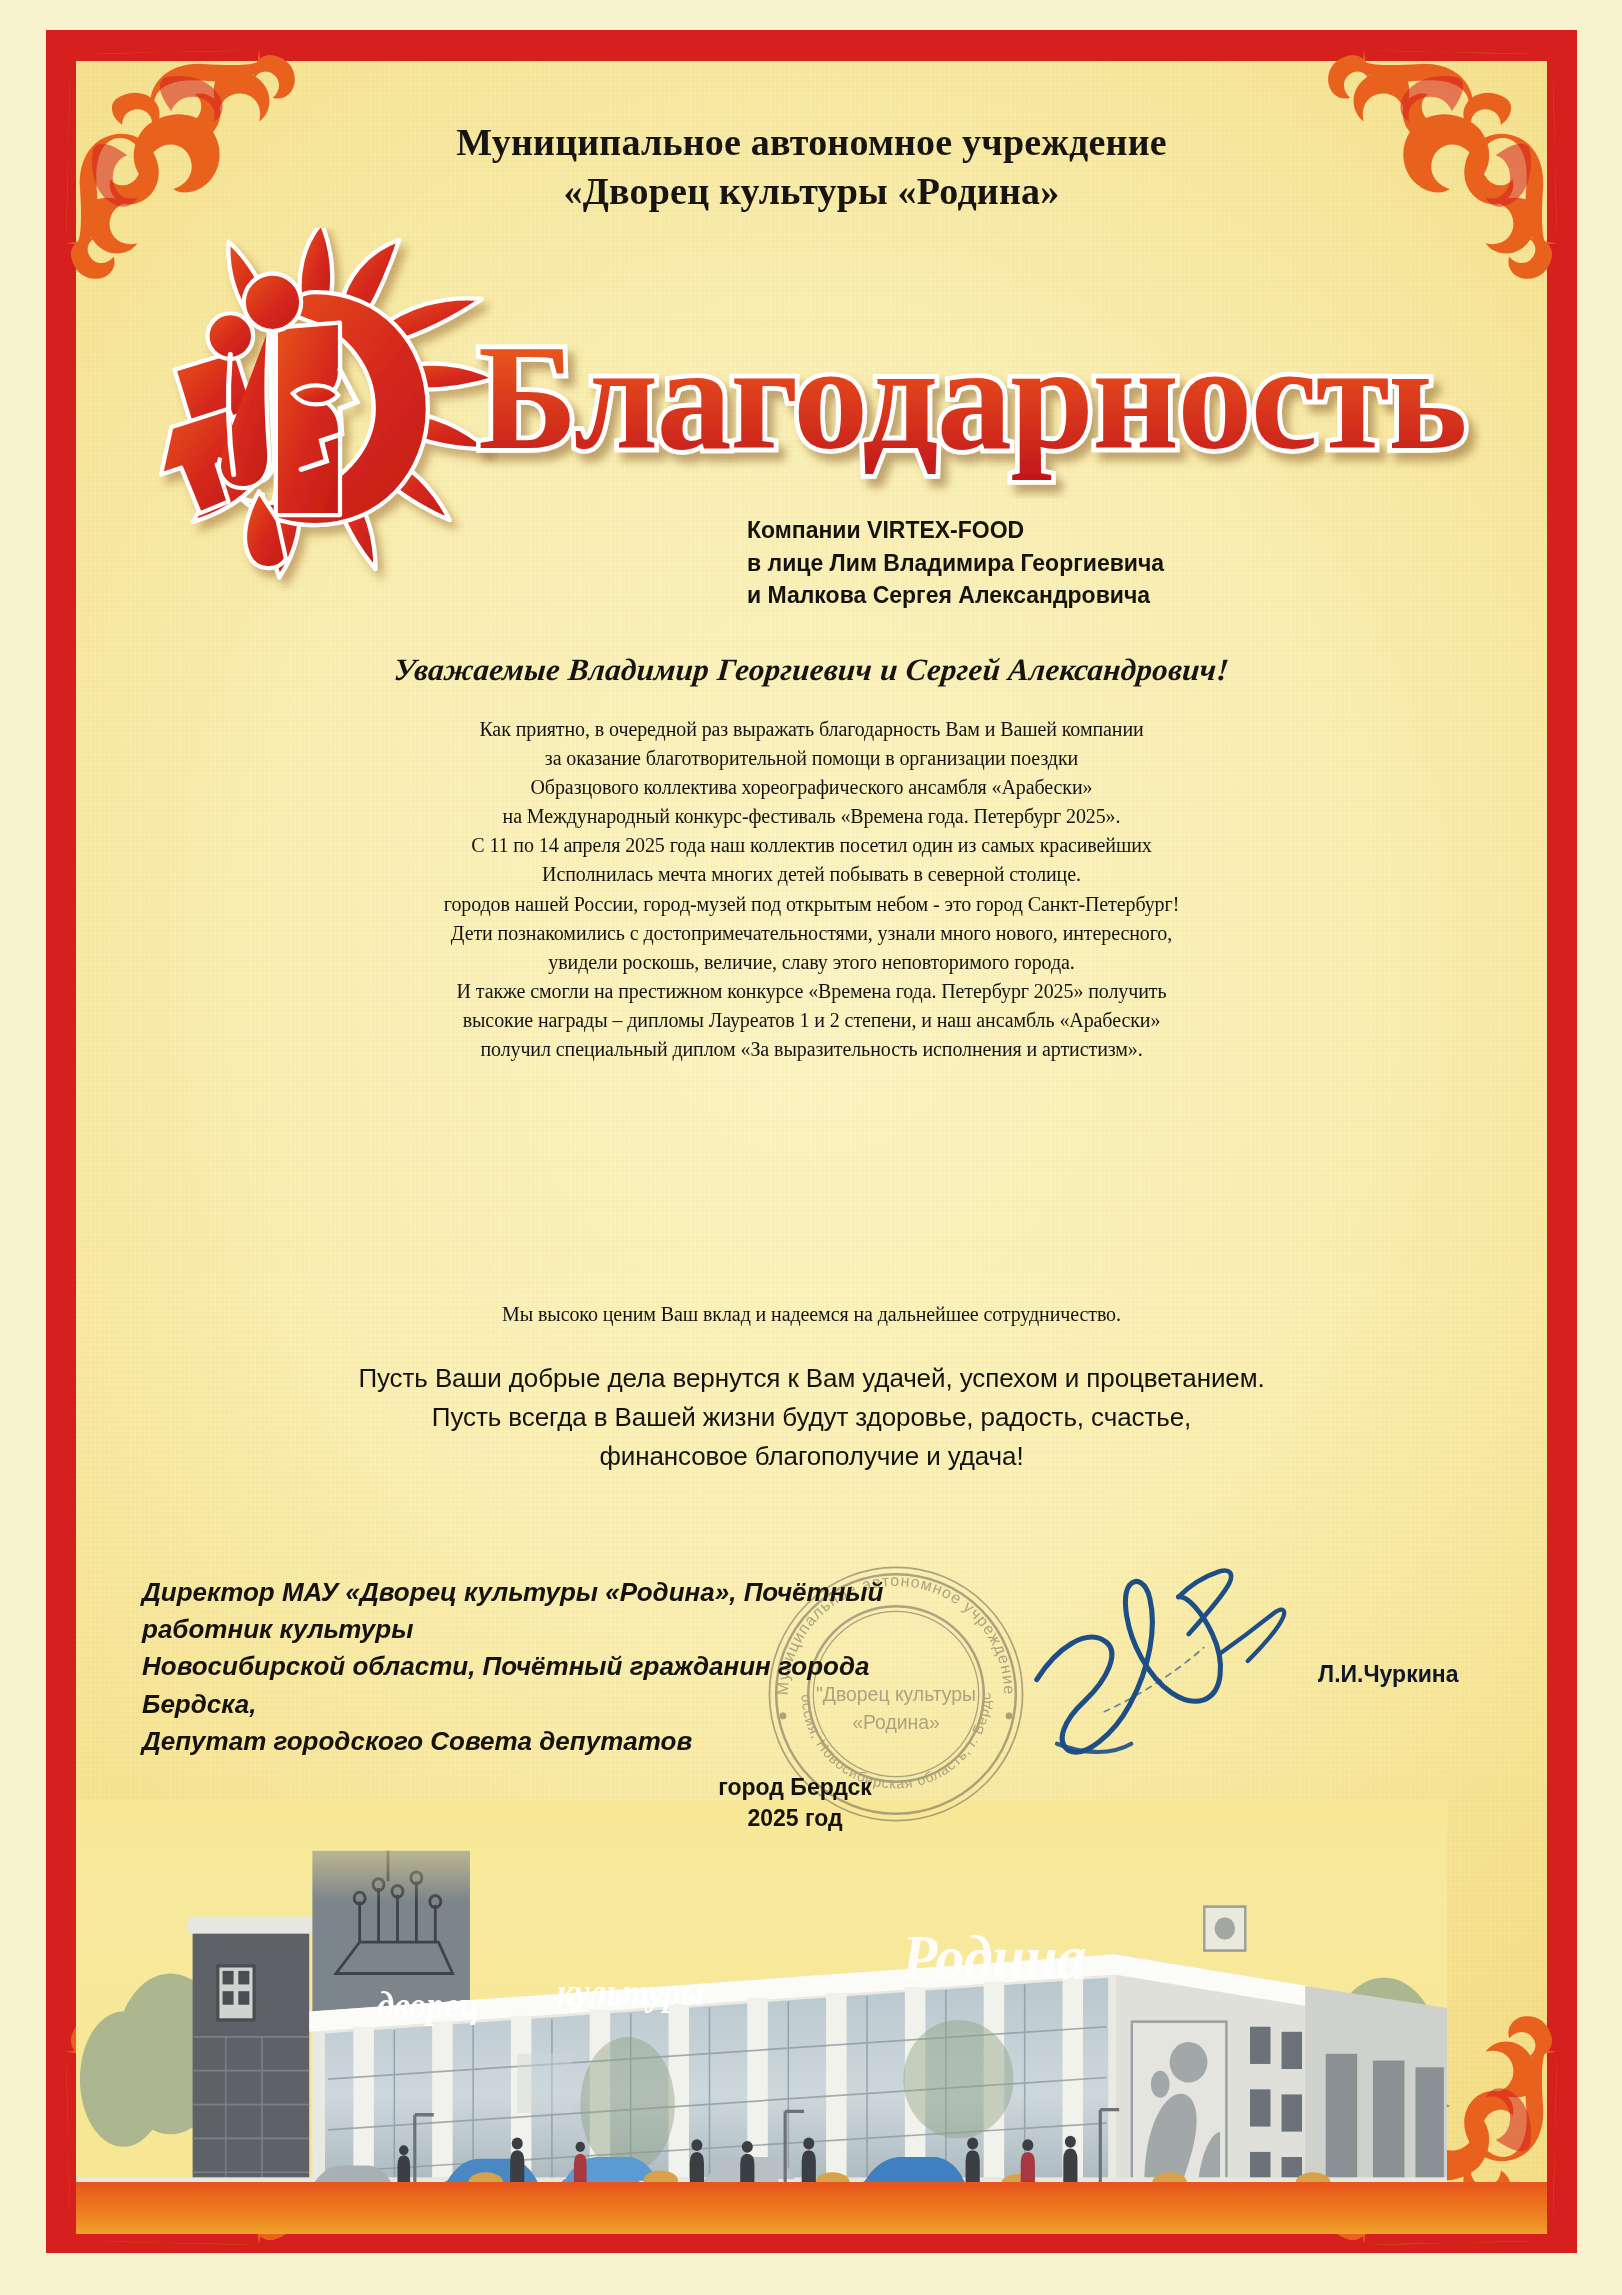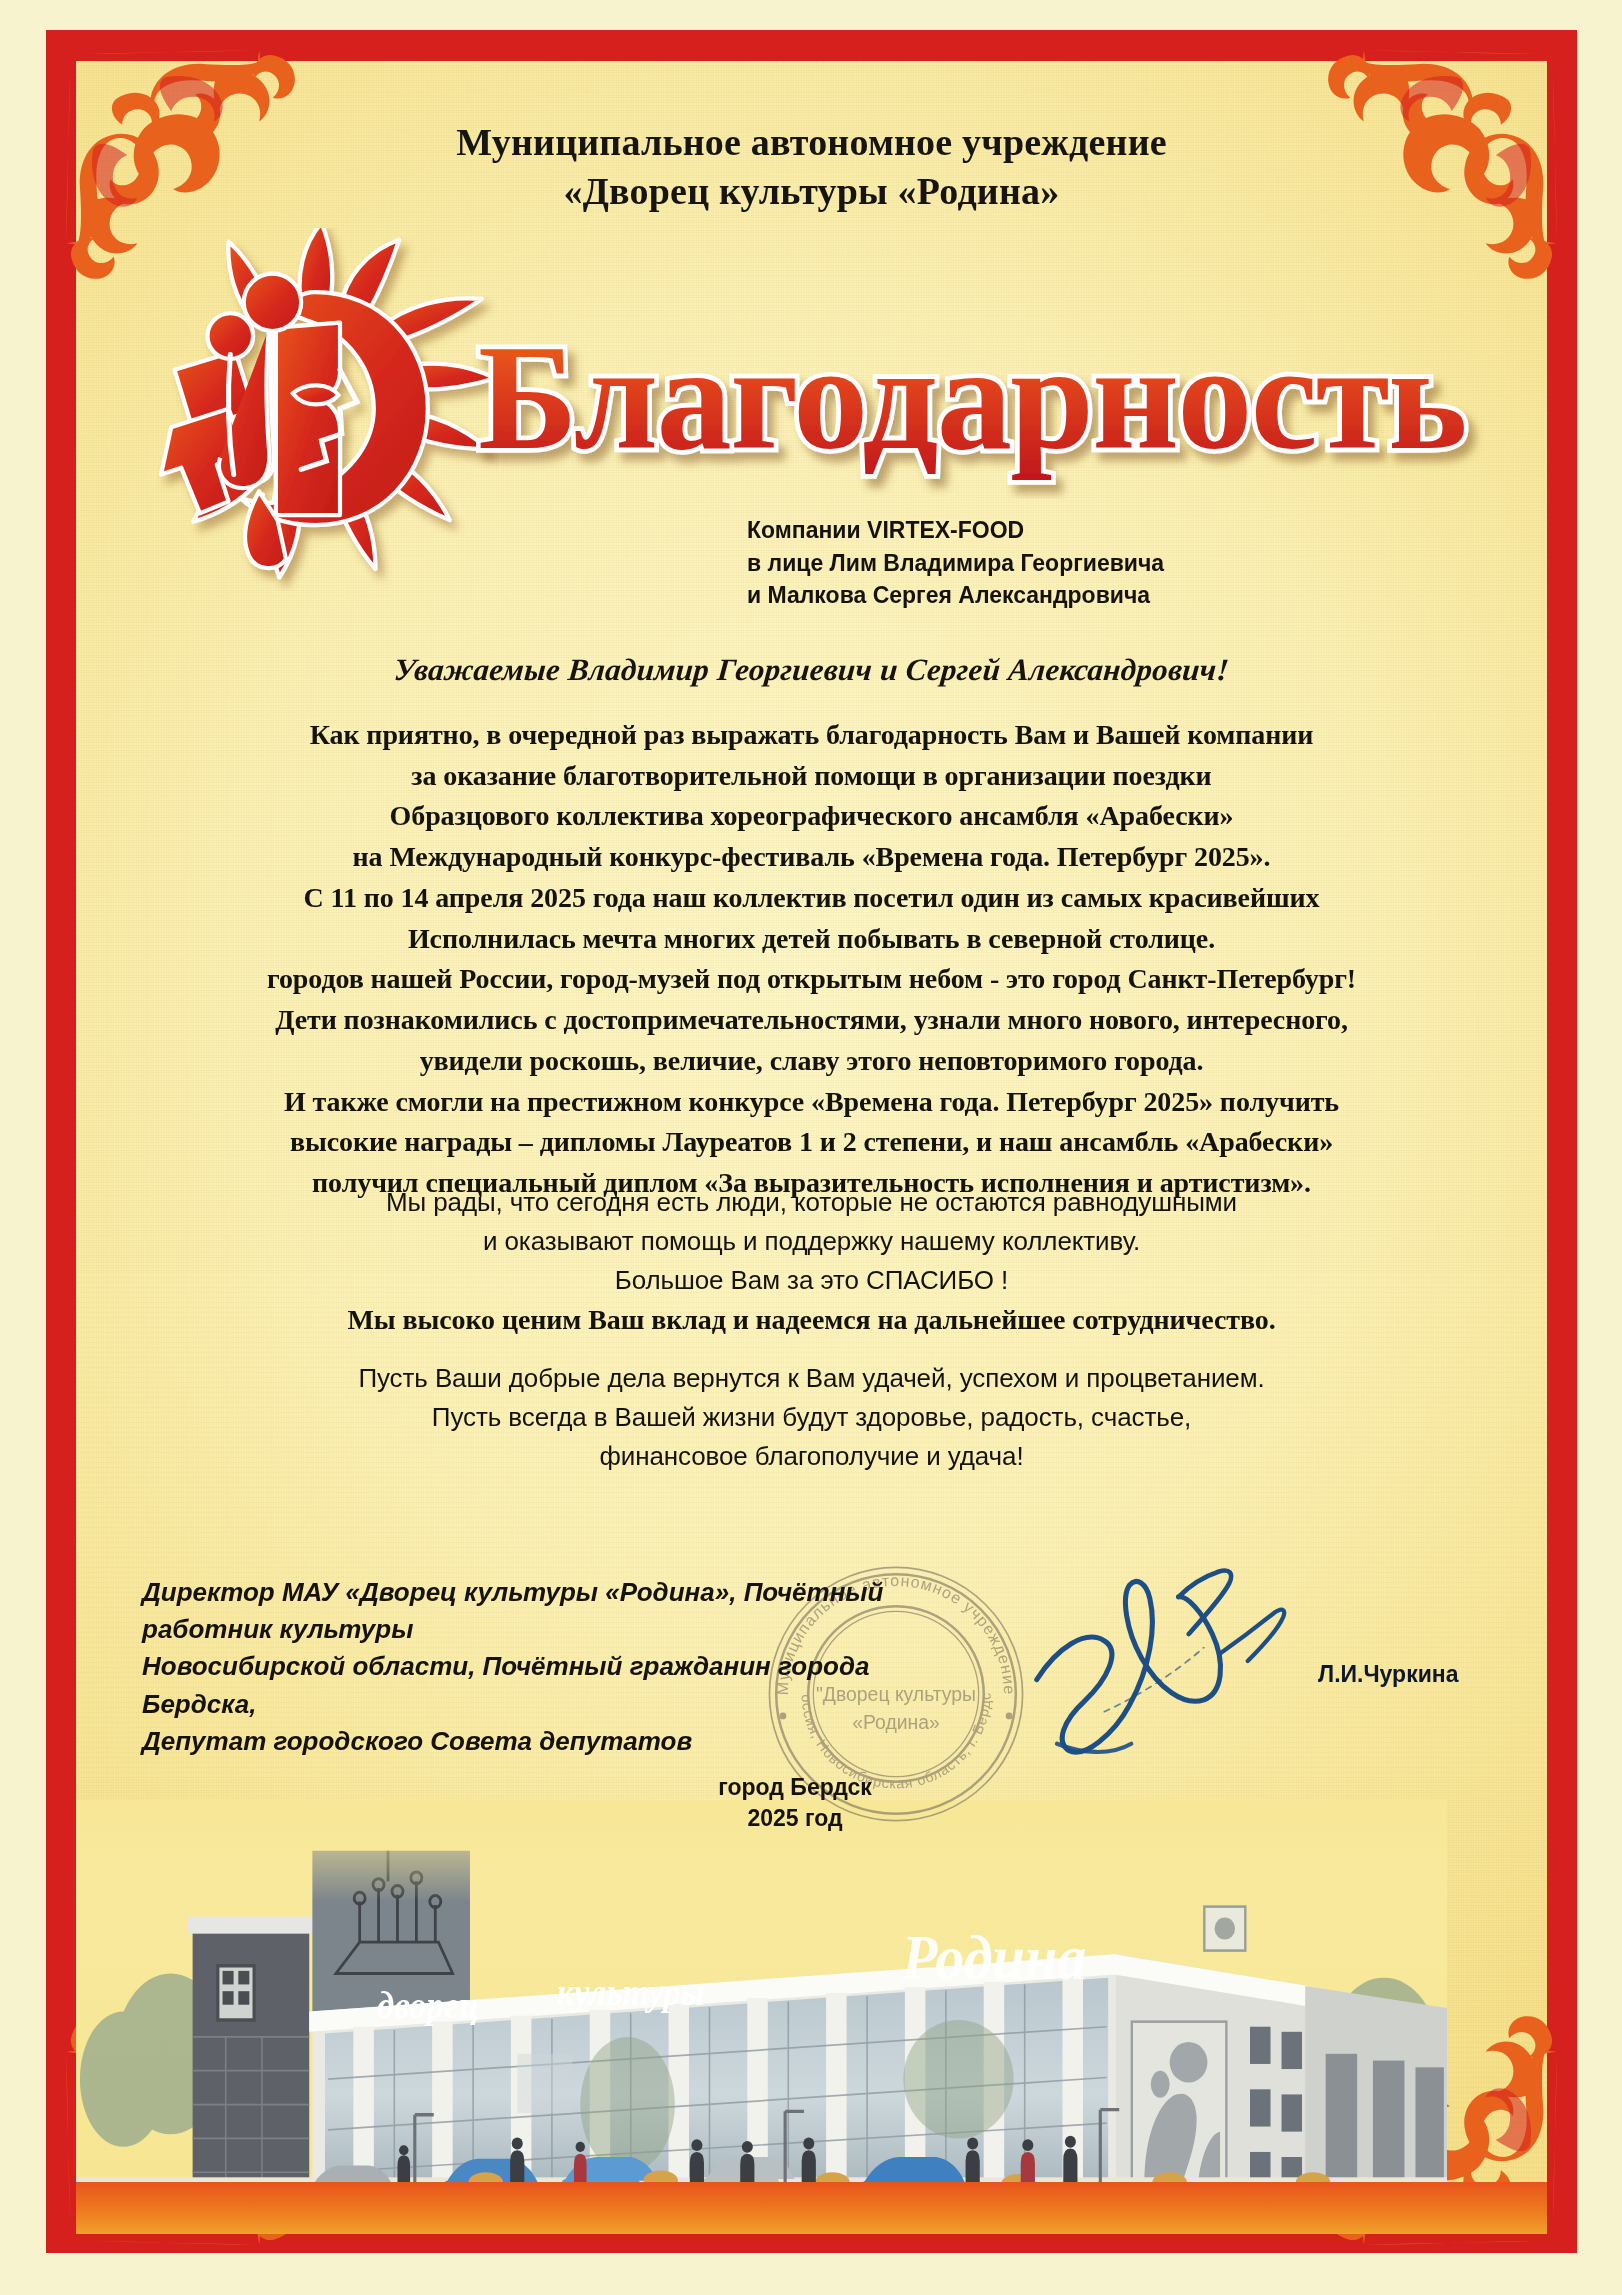--- a/index.html
+++ b/index.html
@@ -144,24 +144,23 @@
   .body-block {
     position: absolute;
     left: 148px;
     width: 1327px;
     text-align: center;
     z-index: 6;
     color: #151310;
   }
   .serif-par {
     font-family: "Liberation Serif", serif;
-    font-size: 28px;
+    font-size: 20px;
     line-height: 1.455;
     letter-spacing: -0.1px;
-    font-weight: bold;
   }
   .sans-par {
     font-family: "Liberation Sans", sans-serif;
     font-size: 26px;
     line-height: 1.5;
     letter-spacing: -0.1px;
   }
   #par-1 { top: 715px; }
   #par-2 { top: 1183px; }
   #par-3 { top: 1300px; }
@@ -723,25 +722,20 @@
       <div>на Международный конкурс-фестиваль «Времена года. Петербург 2025».</div>
       <div>С 11 по 14 апреля 2025 года наш коллектив посетил один из самых красивейших</div>
       <div>Исполнилась мечта многих детей побывать в северной столице.</div>
       <div>городов нашей России, город-музей под открытым небом - это город Санкт-Петербург!</div>
       <div>Дети познакомились с достопримечательностями, узнали много нового, интересного,</div>
       <div>увидели роскошь, величие, славу этого неповторимого города.</div>
       <div>И также смогли на престижном конкурсе «Времена года. Петербург 2025» получить</div>
       <div>высокие награды – дипломы Лауреатов 1 и 2 степени, и наш ансамбль «Арабески»</div>
       <div>получил специальный диплом «За выразительность исполнения и артистизм».</div>
     </div>
-  <div class="body-block sans-par" id="par-2">
-      <div>Мы рады, что сегодня есть люди, которые не остаются равнодушными</div>
-      <div>и оказывают помощь и поддержку нашему коллективу.</div>
-      <div>Большое Вам за это СПАСИБО !</div>
-    </div>
   <div class="body-block serif-par" id="par-3">
       <div>Мы высоко ценим Ваш вклад и надеемся на дальнейшее сотрудничество.</div>
     </div>
   <div class="body-block sans-par" id="par-4">
       <div>Пусть Ваши добрые дела вернутся к Вам удачей, успехом и процветанием.</div>
       <div>Пусть всегда в Вашей жизни будут здоровье, радость, счастье,</div>
       <div>финансовое благополучие и удача!</div>
     </div>
 
   <div class="seal">

